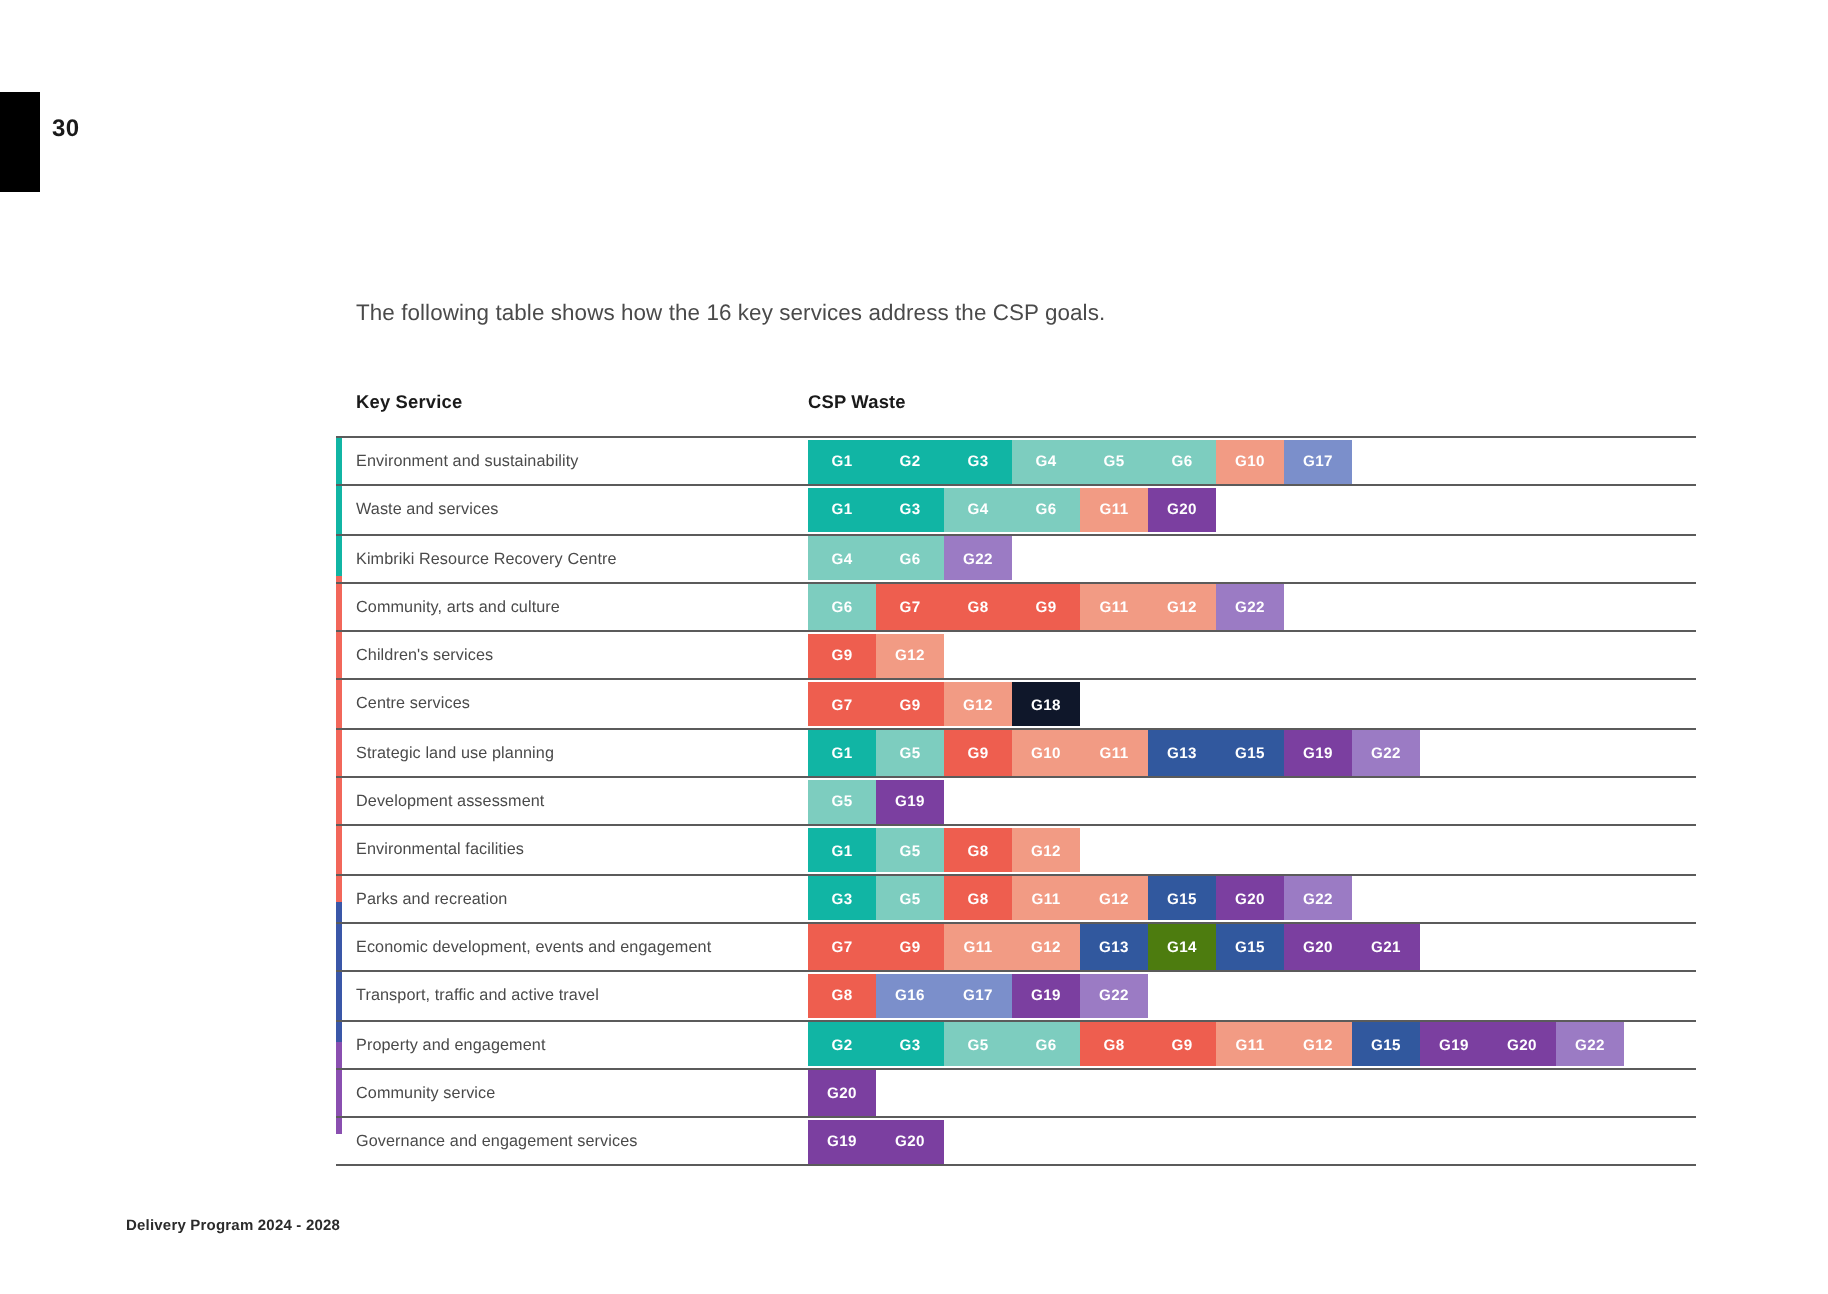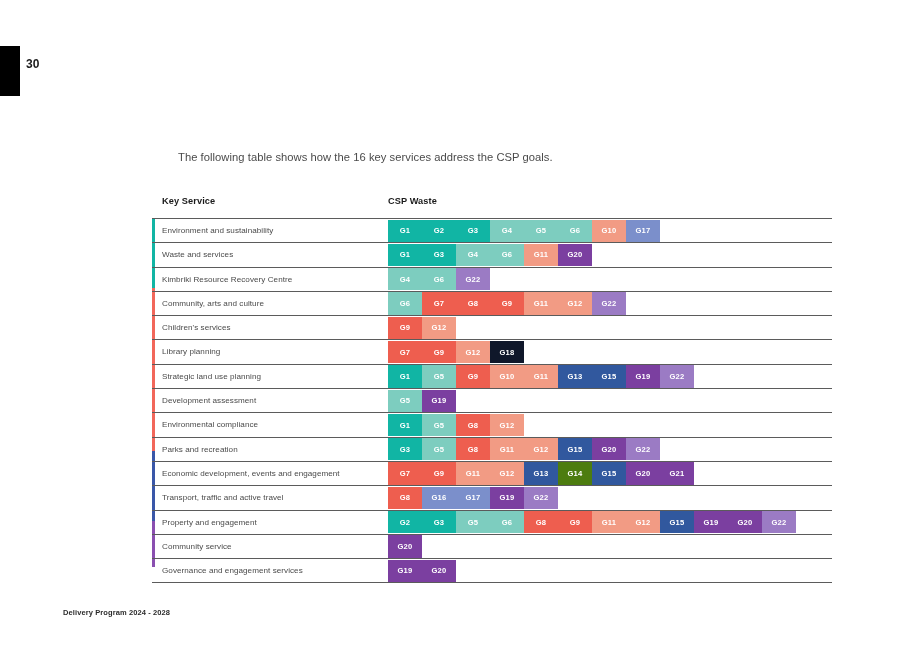--- a/index.html
+++ b/index.html
@@ -50,21 +50,21 @@
     left: 178px;
     top: 151px;
     font-size: 11.2px;
     color: #4a4a4a;
     letter-spacing: .05px;
   }
 
   
   #table-block {
     position: absolute;
-    left: 152px;
+    left: 168px;
     top: 196px;
     width: 680px;
   }
 
   .col-headers {
     position: relative;
     height: 22px;
   }
   .col-head {
     position: absolute;
@@ -189,21 +189,21 @@
         </div>
       </div>
       <div class="trow">
         <div class="service">Children's services</div>
         <div class="goals-strip">
           <div class="goal-cell" style="background: rgb(238, 94, 79);">G9</div>
           <div class="goal-cell" style="background: rgb(242, 155, 132);">G12</div>
         </div>
       </div>
       <div class="trow">
-        <div class="service">Library planning</div>
+        <div class="service">Centre services</div>
         <div class="goals-strip">
           <div class="goal-cell" style="background: rgb(238, 94, 79);">G7</div>
           <div class="goal-cell" style="background: rgb(238, 94, 79);">G9</div>
           <div class="goal-cell" style="background: rgb(242, 155, 132);">G12</div>
           <div class="goal-cell" style="background: #0f172a;">G18</div>
         </div>
       </div>
       <div class="trow">
         <div class="service">Strategic land use planning</div>
         <div class="goals-strip">
@@ -219,21 +219,21 @@
         </div>
       </div>
       <div class="trow">
         <div class="service">Development assessment</div>
         <div class="goals-strip">
           <div class="goal-cell" style="background: rgb(125, 205, 191);">G5</div>
           <div class="goal-cell" style="background: rgb(123, 63, 160);">G19</div>
         </div>
       </div>
       <div class="trow">
-        <div class="service">Environmental compliance</div>
+        <div class="service">Environmental facilities</div>
         <div class="goals-strip">
           <div class="goal-cell" style="background: rgb(17, 181, 164);">G1</div>
           <div class="goal-cell" style="background: rgb(125, 205, 191);">G5</div>
           <div class="goal-cell" style="background: rgb(238, 94, 79);">G8</div>
           <div class="goal-cell" style="background: rgb(242, 155, 132);">G12</div>
         </div>
       </div>
       <div class="trow">
         <div class="service">Parks and recreation</div>
         <div class="goals-strip">

